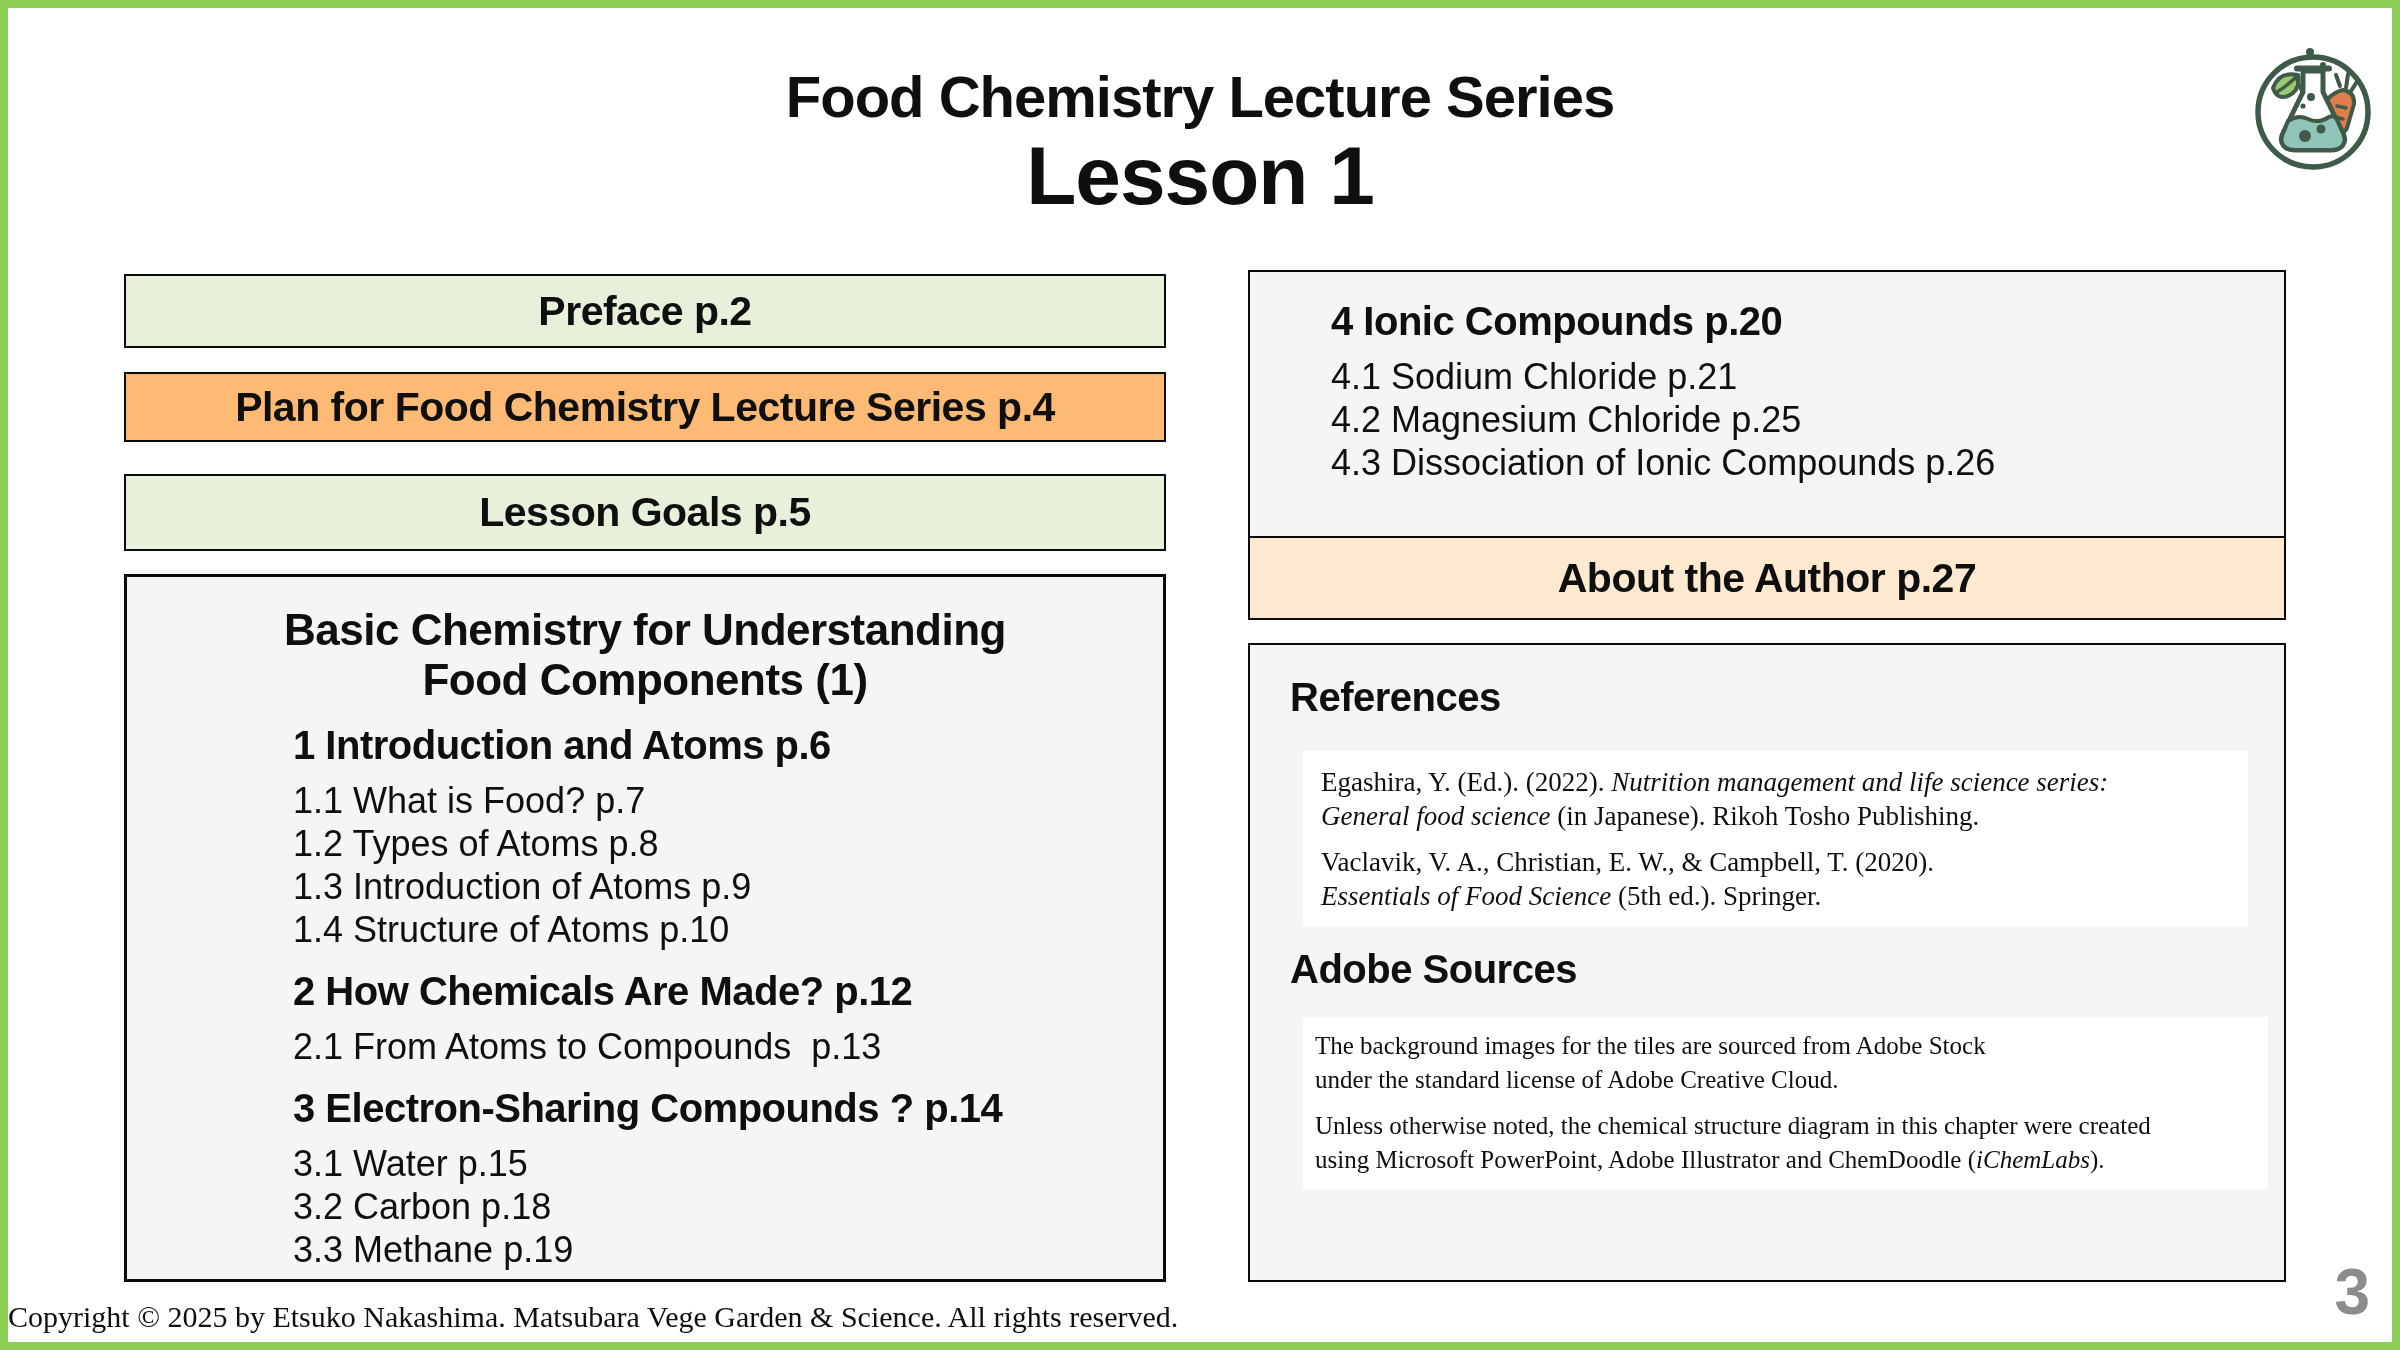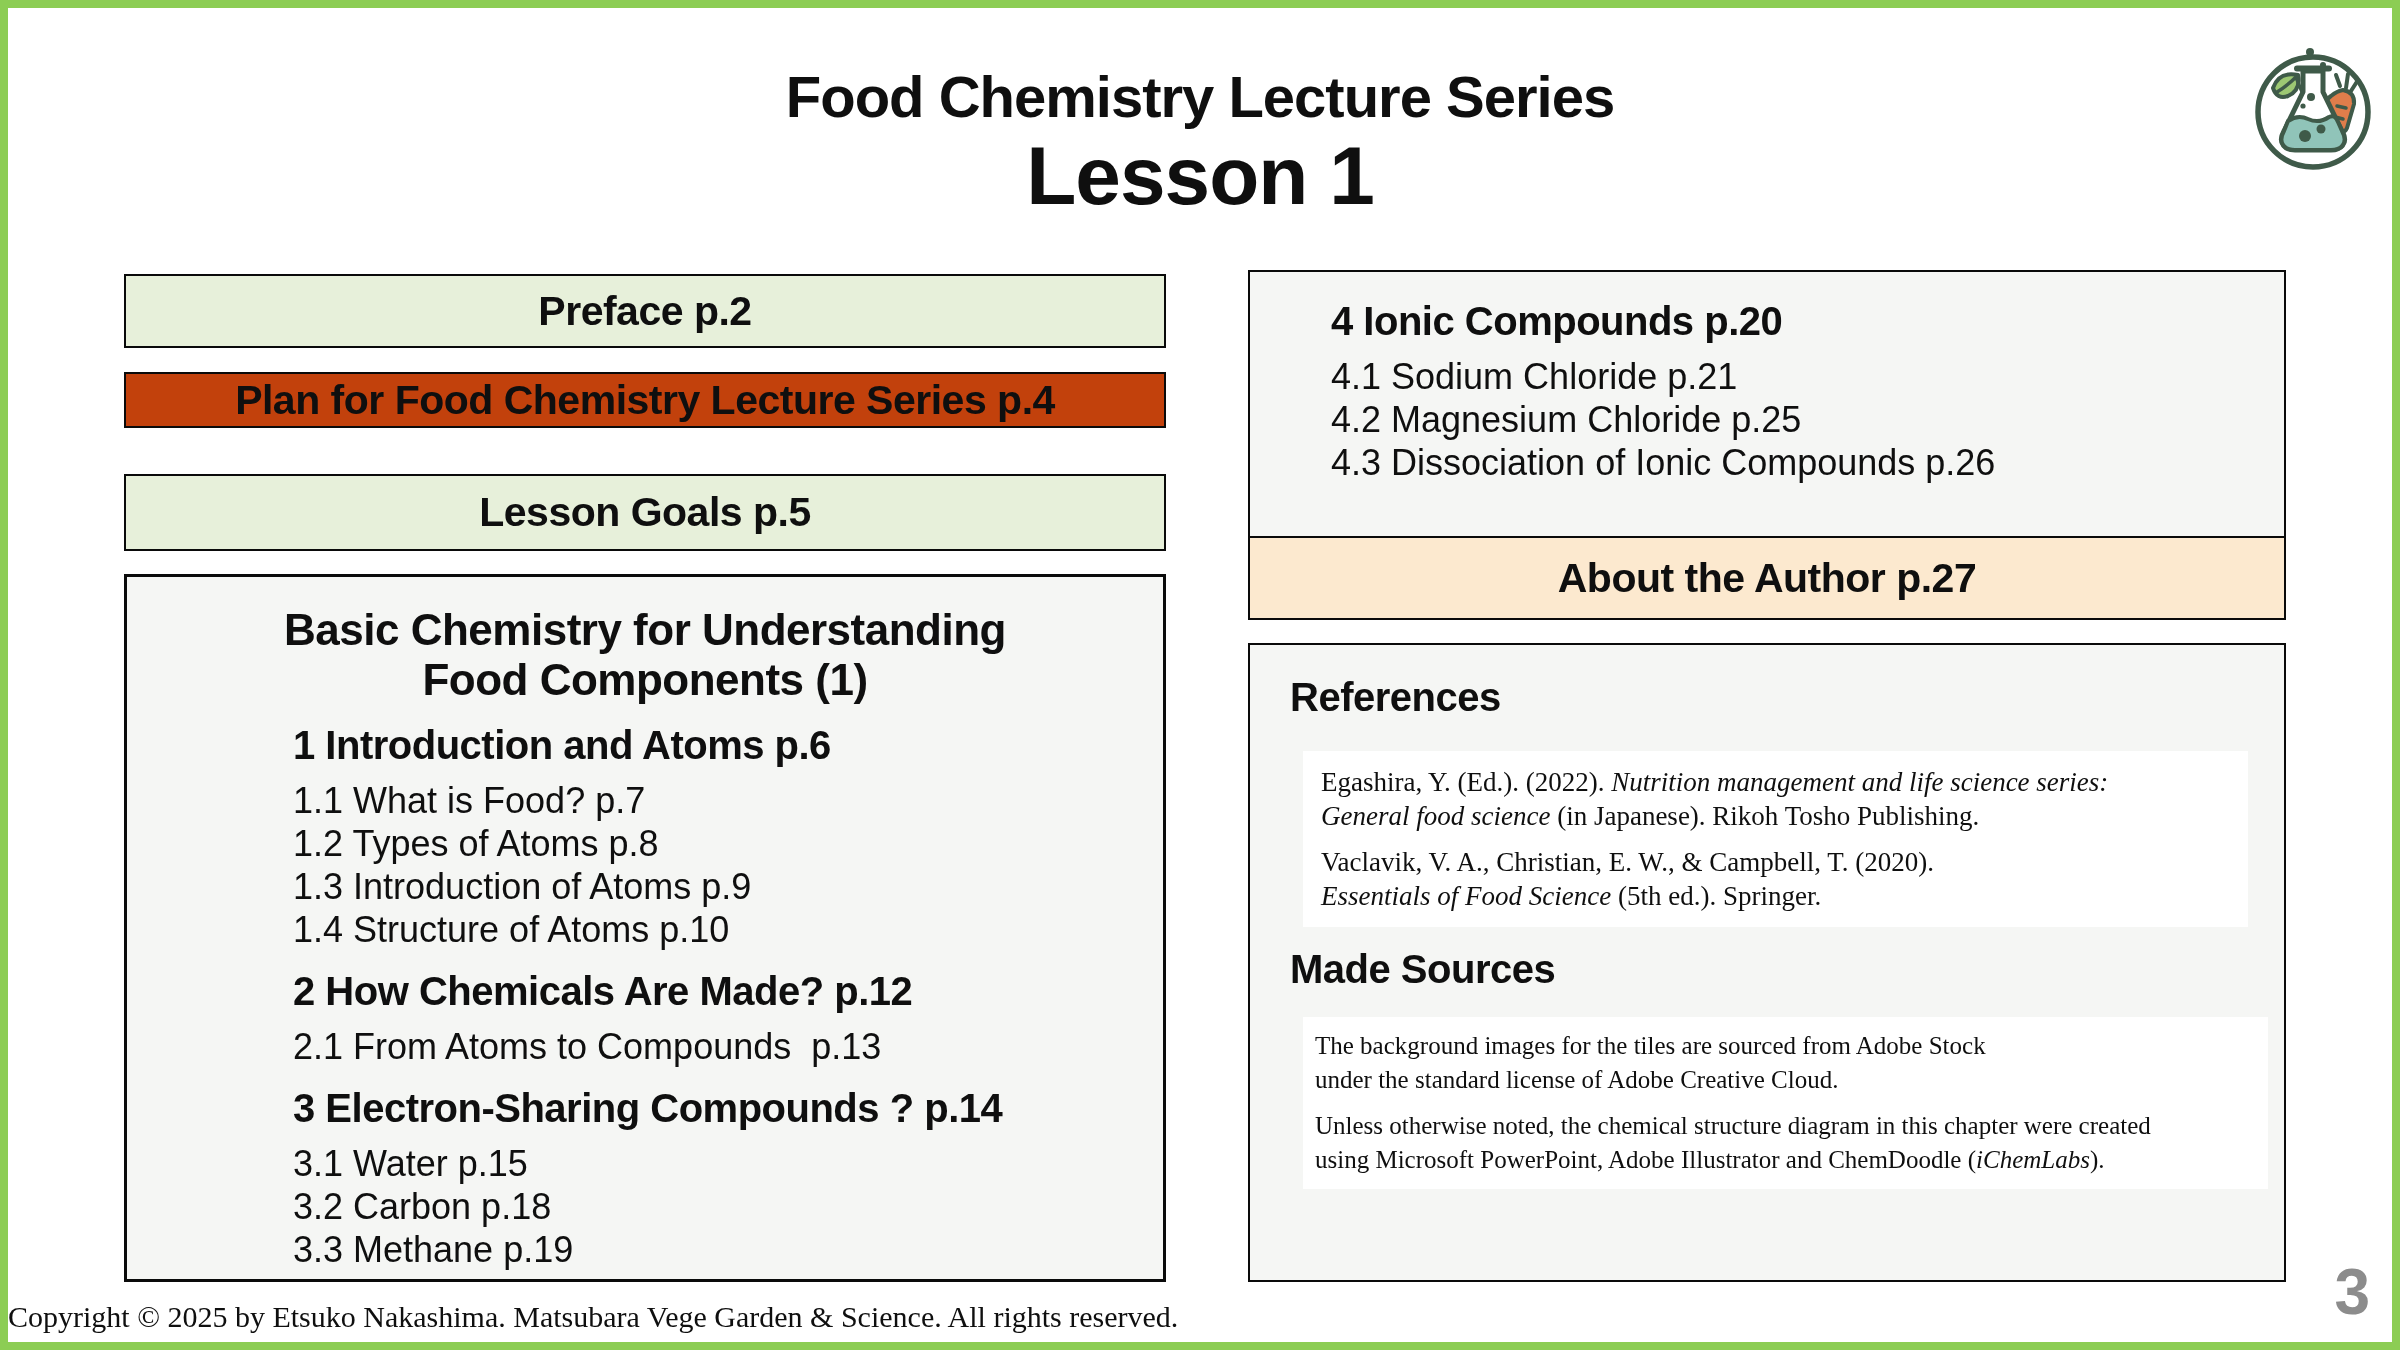--- a/index.html
+++ b/index.html
@@ -28,21 +28,21 @@
   }
   .tile-label { font-size: 41px; font-weight: bold; letter-spacing: -0.5px; }
   .panel-box {
     position: absolute; box-sizing: border-box;
     border: 3px solid #0a0a0a;
     background: #f5f6f4;
   }
 
   
   #box-preface { left: 116px; top: 266px; width: 1042px; height: 74px; background: #e7f0da; }
-  #box-plan    { left: 116px; top: 364px; width: 1042px; height: 56px; background: #c2410c; }
+  #box-plan    { left: 116px; top: 364px; width: 1042px; height: 70px; background: #fdba74; }
   #box-goals   { left: 116px; top: 466px; width: 1042px; height: 77px; background: #e7f0da; }
 
   #box-main { left: 116px; top: 566px; width: 1042px; height: 708px; padding: 20px 22px 0 22px; }
   .main-title { text-align: center; font-size: 44px; font-weight: bold; line-height: 50px; letter-spacing: -0.5px; margin-top: 8px; }
   .toc { margin-left: 144px; }
   .toc-heading { font-size: 40px; font-weight: bold; line-height: 48px; margin-top: 16px; letter-spacing: -0.5px; }
   .toc-items { margin-top: 10px; }
   .toc-item { font-size: 36px; line-height: 43px; white-space: pre-wrap; }
 
   
@@ -173,21 +173,21 @@
       <div class="ref-para">
         <div class="ref-line"><span>Egashira, Y. (Ed.). (2022). </span><i>Nutrition management and life science series:</i><span></span></div>
         <div class="ref-line"><span></span><i>General food science</i><span> (in Japanese). Rikoh Tosho Publishing.</span></div>
       </div>
       <div class="ref-para">
         <div class="ref-line"><span>Vaclavik, V. A., Christian, E. W., &amp; Campbell, T. (2020).</span><i></i><span></span></div>
         <div class="ref-line"><span></span><i>Essentials of Food Science</i><span> (5th ed.). Springer.</span></div>
       </div>
     </div>
 
-    <div class="refs-heading" id="imgsrc-heading">Made Sources</div>
+    <div class="refs-heading" id="imgsrc-heading">Adobe Sources</div>
 
     <div class="white-panel" id="panel-imgsrc">
       <div class="ref-para">
         <div class="ref-line"><span>The background images for the tiles are sourced from Adobe Stock</span><i></i><span></span></div>
         <div class="ref-line"><span>under the standard license of Adobe Creative Cloud.</span><i></i><span></span></div>
       </div>
       <div class="ref-para">
         <div class="ref-line"><span>Unless otherwise noted, the chemical structure diagram in this chapter were created</span><i></i><span></span></div>
         <div class="ref-line"><span>using Microsoft PowerPoint, Adobe Illustrator and ChemDoodle (</span><i>iChemLabs</i><span>).</span></div>
       </div>

